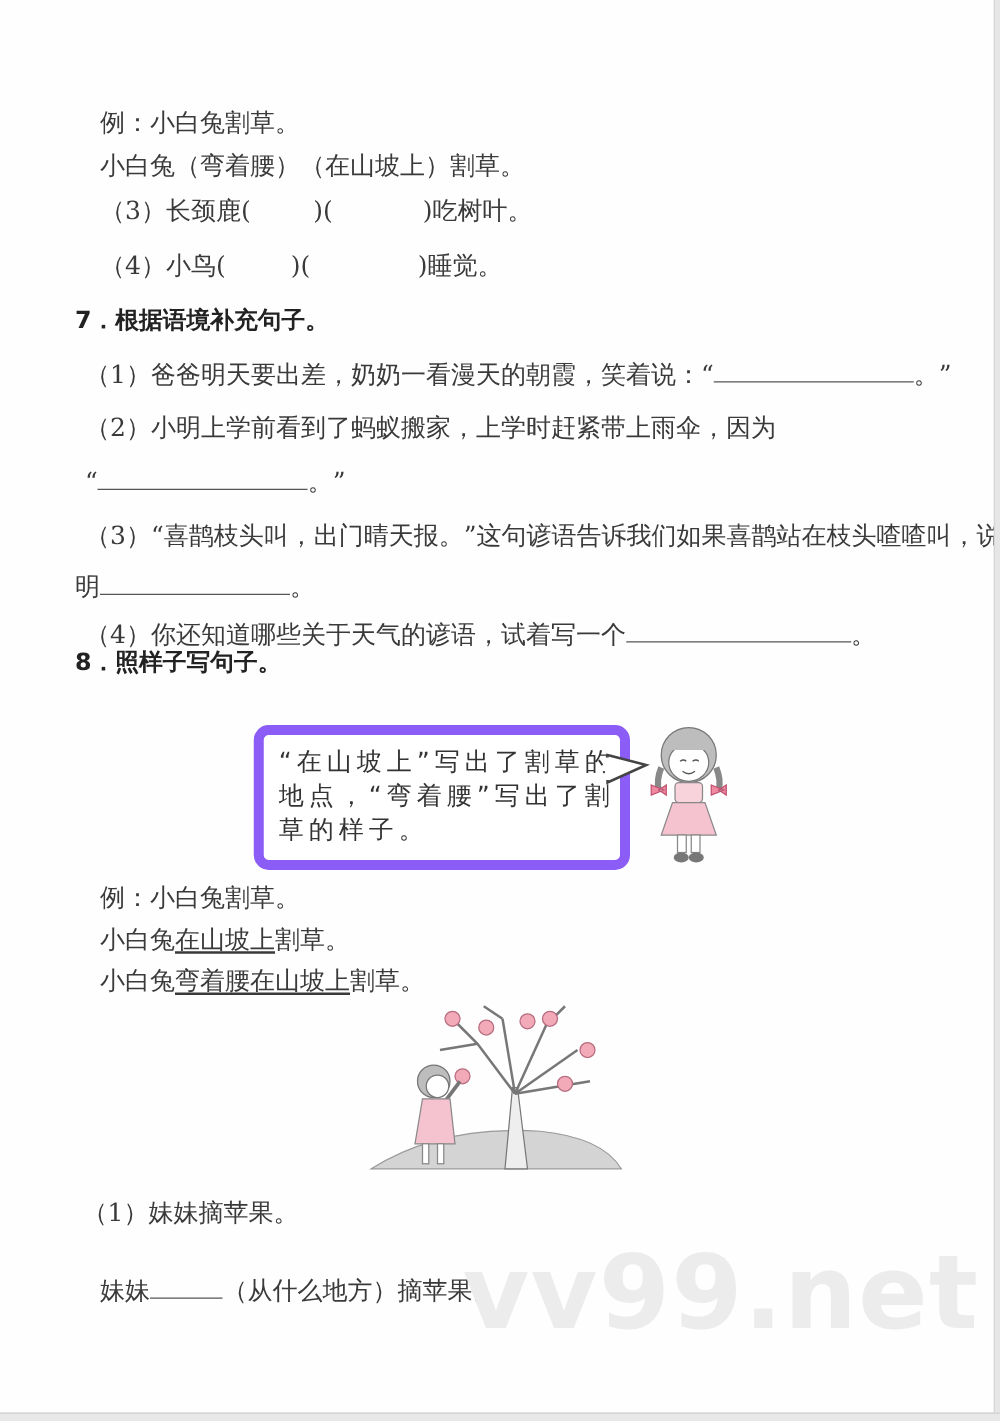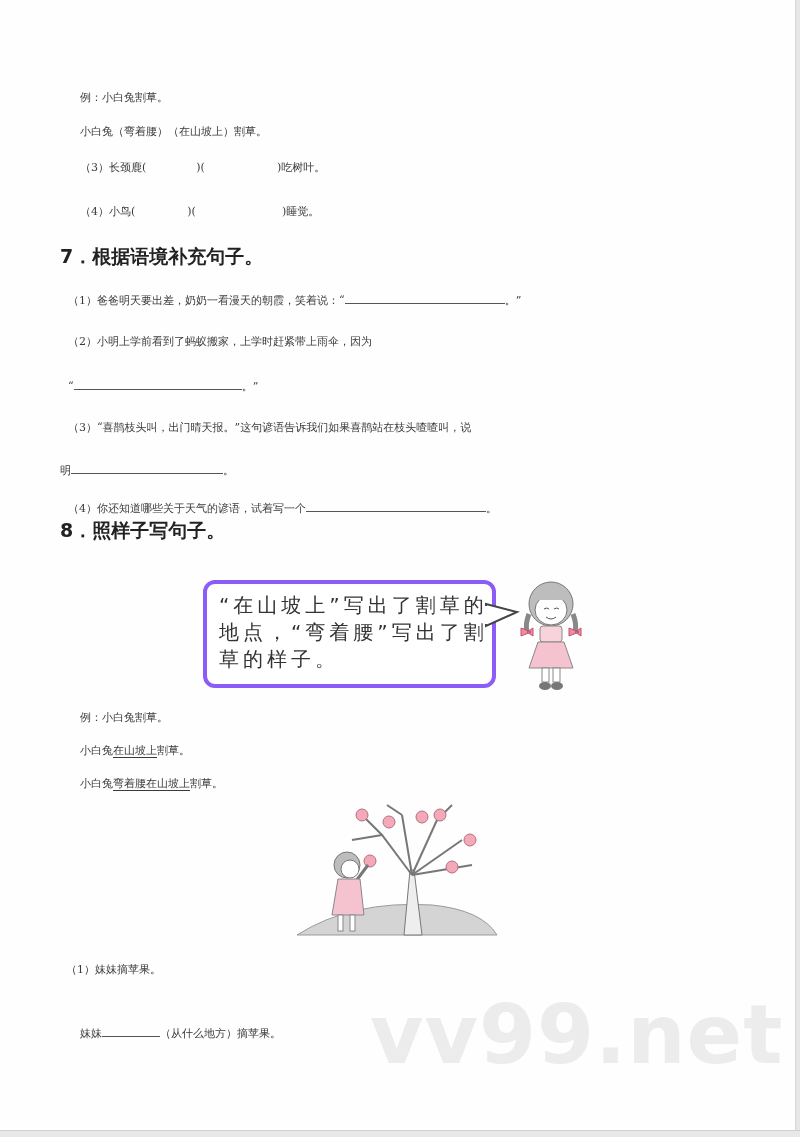--- a/index.html
+++ b/index.html
@@ -5,28 +5,28 @@
     html, body { margin: 0; padding: 0; }
     body {
       width: 800px; height: 1137px; position: relative; overflow: hidden;
       background: #fdfdfd;
       font-family: "DejaVu Serif", "Liberation Serif", serif;
       color: #333;
     }
     .page { position: absolute; left: 0; top: 0; width: 796px; height: 1133px; background: #fefefe; }
     .right-edge { position: absolute; right: 0; top: 0; width: 4px; height: 1137px; background: #e6e6e6; border-left: 1px solid #d6d6d6; }
     .bottom-edge { position: absolute; left: 0; bottom: 0; width: 800px; height: 6px; background: #e8e8e8; border-top: 1px solid #d0d0d0; }
-    .line { position: absolute; font-size: 11px; line-height: 20px; white-space: nowrap; color: #3a3a3a; }
+    .line { position: absolute; font-size: 20px; line-height: 20px; white-space: nowrap; color: #3a3a3a; }
     .heading { font-weight: bold; font-family: "DejaVu Sans", "Liberation Sans", sans-serif; font-size: 19px; color: #222; }
     .blank { display: inline-block; border-bottom: 1px solid #555; vertical-align: baseline; height: 14px; }
     .gap { display: inline-block; }
     .ul { text-decoration: underline; text-underline-offset: 3px; margin-top: 36px; }
     .bubble {
       position: absolute; left: 203px; top: 580px; width: 285px; height: 100px;
-      border: 4px solid #8b5cf6; border-radius: 12px; background: #fff;
+      border: 8px solid #8b5cf6; border-radius: 12px; background: #fff;
     }
     .bubble-text {
       position: absolute; left: 12px; top: 8px; width: 270px;
       font-family: "DejaVu Sans", "Liberation Sans", sans-serif;
       font-size: 20px; line-height: 27px; letter-spacing: 4px; color: #333; white-space: normal;
     }
     .watermark {
       position: absolute; left: 370px; top: 995px;
       font-family: "DejaVu Sans", "Liberation Sans", sans-serif;
       font-weight: bold; font-size: 82px; color: #ececec; letter-spacing: 1px; line-height: 80px;

